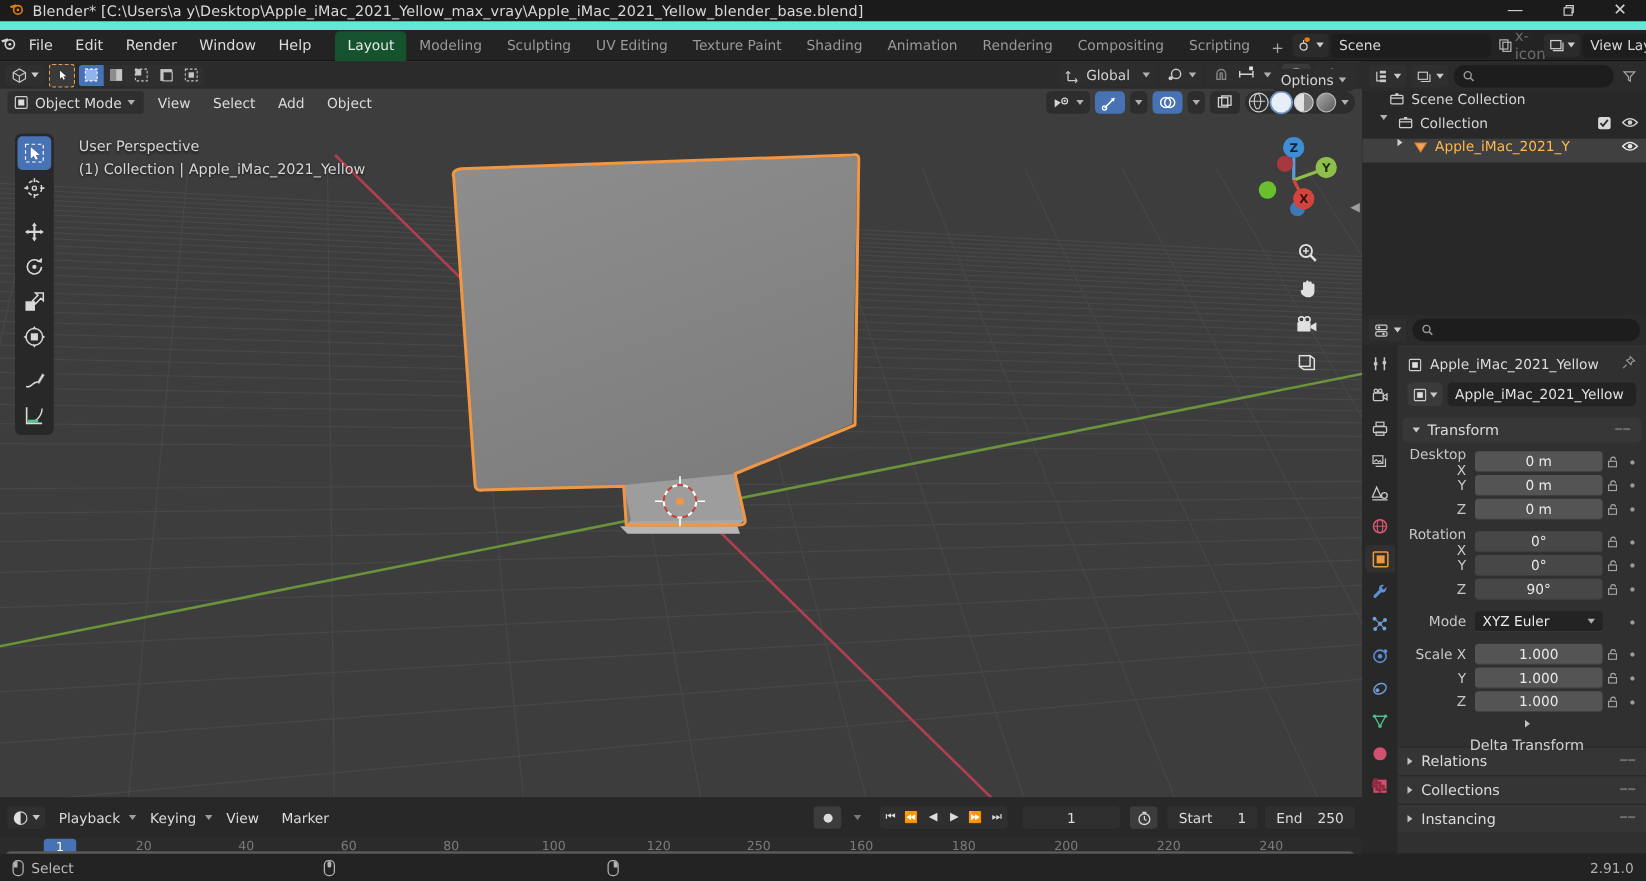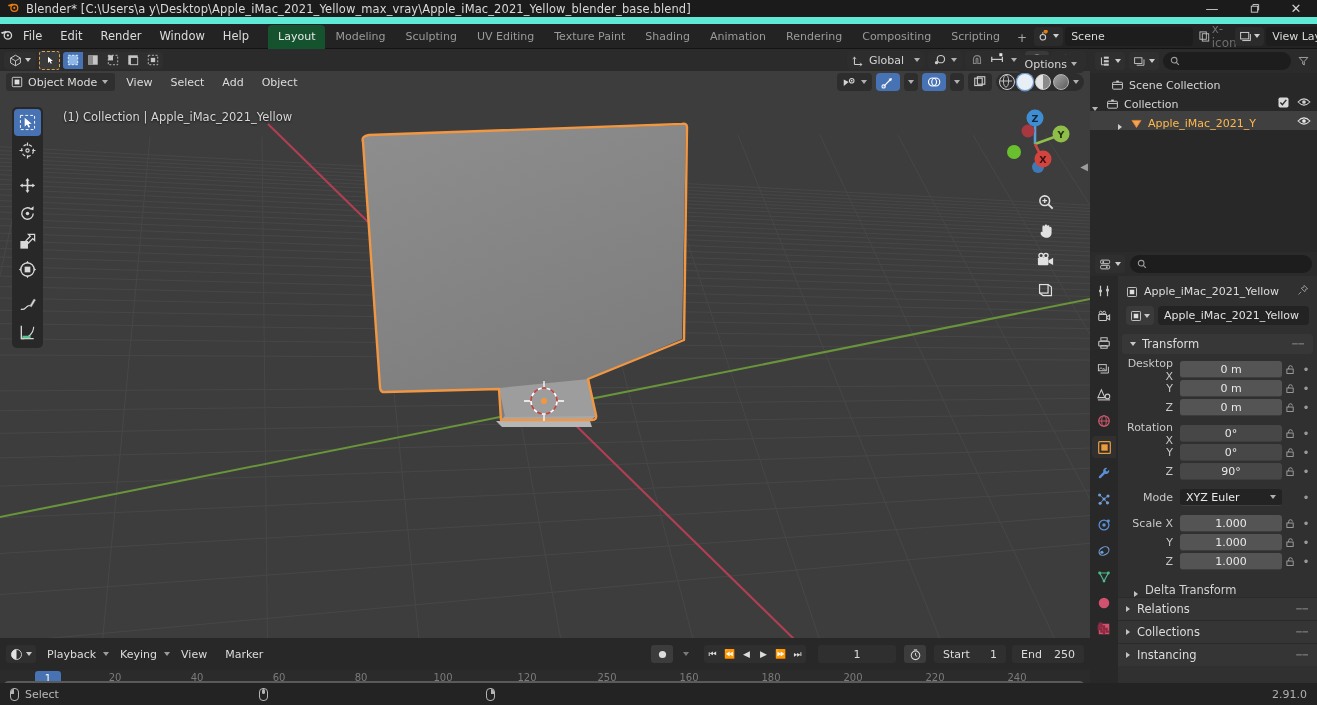--- a/index.html
+++ b/index.html
@@ -152,21 +152,21 @@
   
   .outliner {
     position:absolute; left:1090px; top:49px; width:227px; height:203px; background:#282828;
   }
   .ol-header { height:24px; display:flex; align-items:center; gap:4px; padding:0 5px; background:#2b2b2b; }
   .searchbox {
     flex:1; height:18px; background:#1d1d1d; border-radius:9px; display:flex;
     align-items:center; gap:4px; padding:0 7px; color:#8e8e8e; font-size:10.5px;
   }
   .ol-row {
-    height:19px; display:flex; align-items:flex-end; gap:5px; padding:0 6px; font-size:11px; color:#d5d5d5;
+    height:19px; display:flex; align-items:flex-start; gap:5px; padding:0 6px; font-size:11px; color:#d5d5d5;
   }
   .ol-row.selected { background:#404040; }
   .ol-row.selected .ol-label { color:#ffb84d; }
   .disc { width:10px; text-align:center; font-size:8px; color:#b4b4b4; }
   .ol-right { margin-left:auto; display:flex; align-items:center; gap:8px; }
 
   
   .props {
     position:absolute; left:1090px; top:252px; width:227px; height:431px; background:#303030;
   }
@@ -203,21 +203,21 @@
     border-bottom:1px solid #3d3d3d;
   }
   .pval.dim { background:#474747; }
   .pval.drop {
     background:#232323; justify-content:flex-start; padding:0 6px; position:relative;
   }
   .pval.drop .caret { position:absolute; right:6px; font-size:8px; color:#b0b0b0; }
   .lockcol { width:17px; display:flex; align-items:center; justify-content:center; color:#a9a9a9; font-size:10px; }
   .dotcol { width:14px; display:flex; align-items:center; justify-content:center; color:#9a9a9a; font-size:12px; }
   .gap { height:7px; }
-  .subpanel { display:flex; align-items:flex-end; gap:7px; height:21px; padding:0 8px 0 16px; font-size:11.5px; color:#d2d2d2; }
+  .subpanel { display:flex; align-items:center; gap:7px; height:21px; padding:0 8px 0 16px; font-size:11.5px; color:#d2d2d2;flex-direction:column; }
   .sec-hdr { display:flex; align-items:center; gap:7px; height:23px; padding:0 8px; font-size:11.5px;
              color:#dcdcdc; background:#353535; border-top:1px solid #2a2a2a; }
 
   
   .statusbar {
     position:absolute; left:0; top:683px; width:1317px; height:22px; background:#232323;
     display:flex; align-items:center; padding:0 10px; font-size:11px; color:#b9b9b9;
   }
   .sb-item { display:flex; align-items:center; gap:6px; }
   .mouse-ic {
@@ -404,20 +404,21 @@
 
       <g transform="translate(544,352)">
         <circle r="13" fill="none" stroke="#ffffff" stroke-width="1.6" stroke-dasharray="5 4"></circle>
         <circle r="13" fill="none" stroke="#c4443f" stroke-width="1.6" stroke-dasharray="5 4" stroke-dashoffset="4.5"></circle>
         <circle r="3.1" fill="#f19743"></circle>
         <path d="M0 -20 V-14 M0 14 V20 M-20 0 H-14 M14 0 H20" stroke="#ffffff" stroke-width="1.3"></path>
       </g>
     </svg>
 
     <div class="vp-info">
+      <div>User Perspective</div>
       <div>(1) Collection | Apple_iMac_2021_Yellow</div>
     </div>
 
     <div class="vp-tools">
       <div class="tool active">
         <svg width="17" height="17" viewBox="0 0 18 18">
             <rect x="1.5" y="1.5" width="15" height="15" fill="none" stroke="#fff" stroke-width="1" stroke-dasharray="3 2.2"></rect>
             <path d="M6 4 L6 13.5 L8.4 11.2 L10.2 14.6 L11.8 13.8 L10.1 10.6 L13.4 10.4 Z" fill="#fff"></path>
           </svg>
       </div>
@@ -777,21 +778,21 @@
     <div class="ol-row">
       <span class="disc"></span>
       <svg width="13" height="13" viewBox="0 0 16 16">
           <rect x="2" y="4" width="12" height="8.5" rx="1" fill="none" stroke="#cfcfcf" stroke-width="1.2"></rect>
           <path d="M2 6.8 H14" stroke="#cfcfcf" stroke-width="1.1"></path>
           <rect x="6.4" y="2" width="3.2" height="2" fill="#cfcfcf"></rect>
         </svg>
       <span class="ol-label">Scene Collection</span>
     </div>
 
-    <div class="ol-row" style="padding-left:2px">
+    <div class="ol-row" style="padding-left:14px">
       <span class="disc tri-down" style="color:#b4b4b4"></span>
       <svg width="13" height="13" viewBox="0 0 16 16" style="margin-left:3px">
           <rect x="2" y="4" width="12" height="8.5" rx="1" fill="none" stroke="#cfcfcf" stroke-width="1.2"></rect>
           <path d="M2 6.8 H14" stroke="#cfcfcf" stroke-width="1.1"></path>
           <rect x="6.4" y="2" width="3.2" height="2" fill="#cfcfcf"></rect>
         </svg>
       <span class="ol-label">Collection</span>
       <span class="ol-right">
         <span>
           <svg width="11" height="11" viewBox="0 0 13 13">

